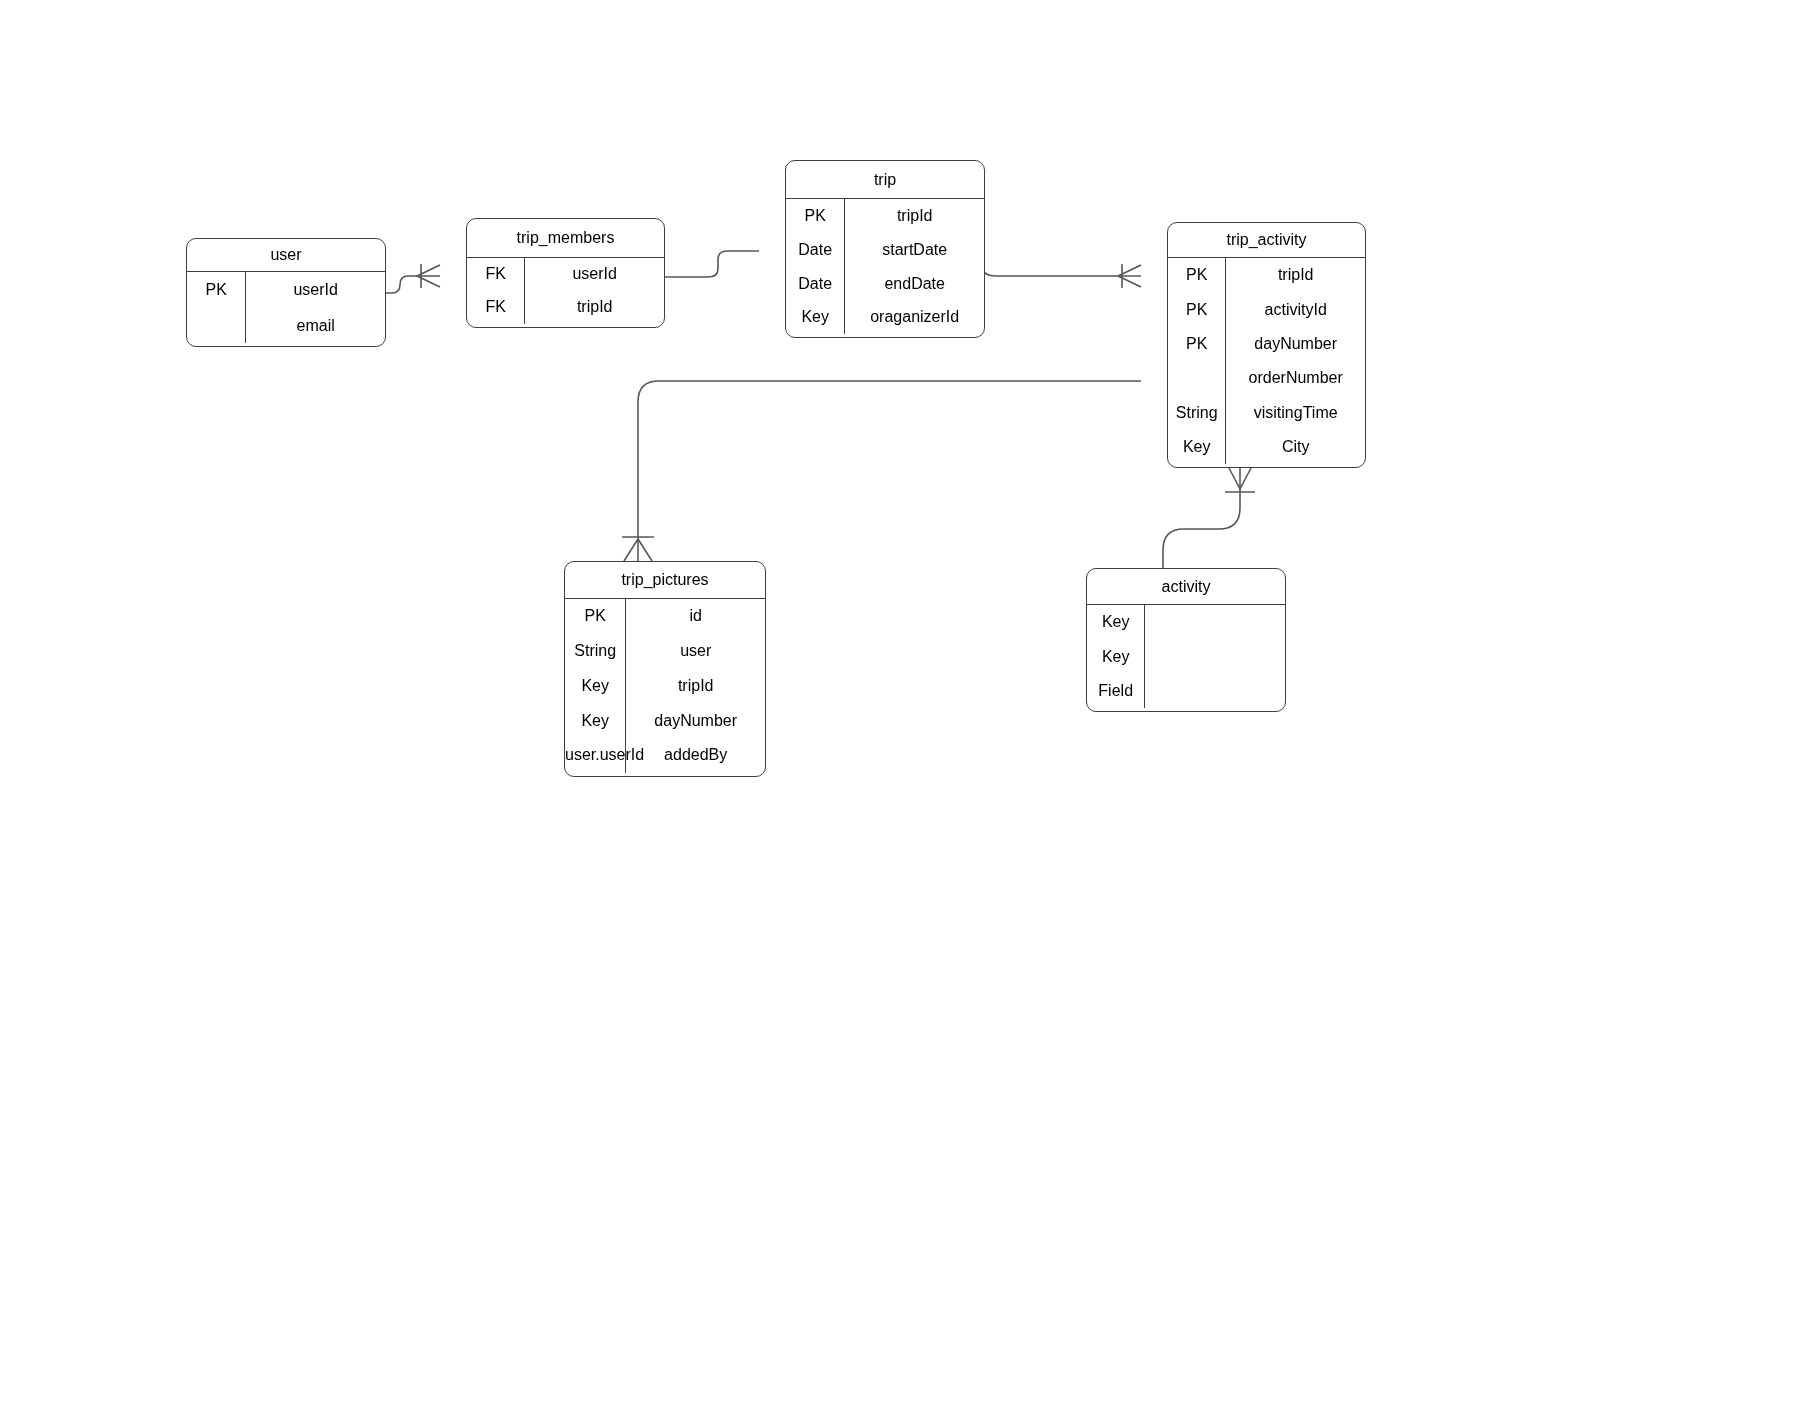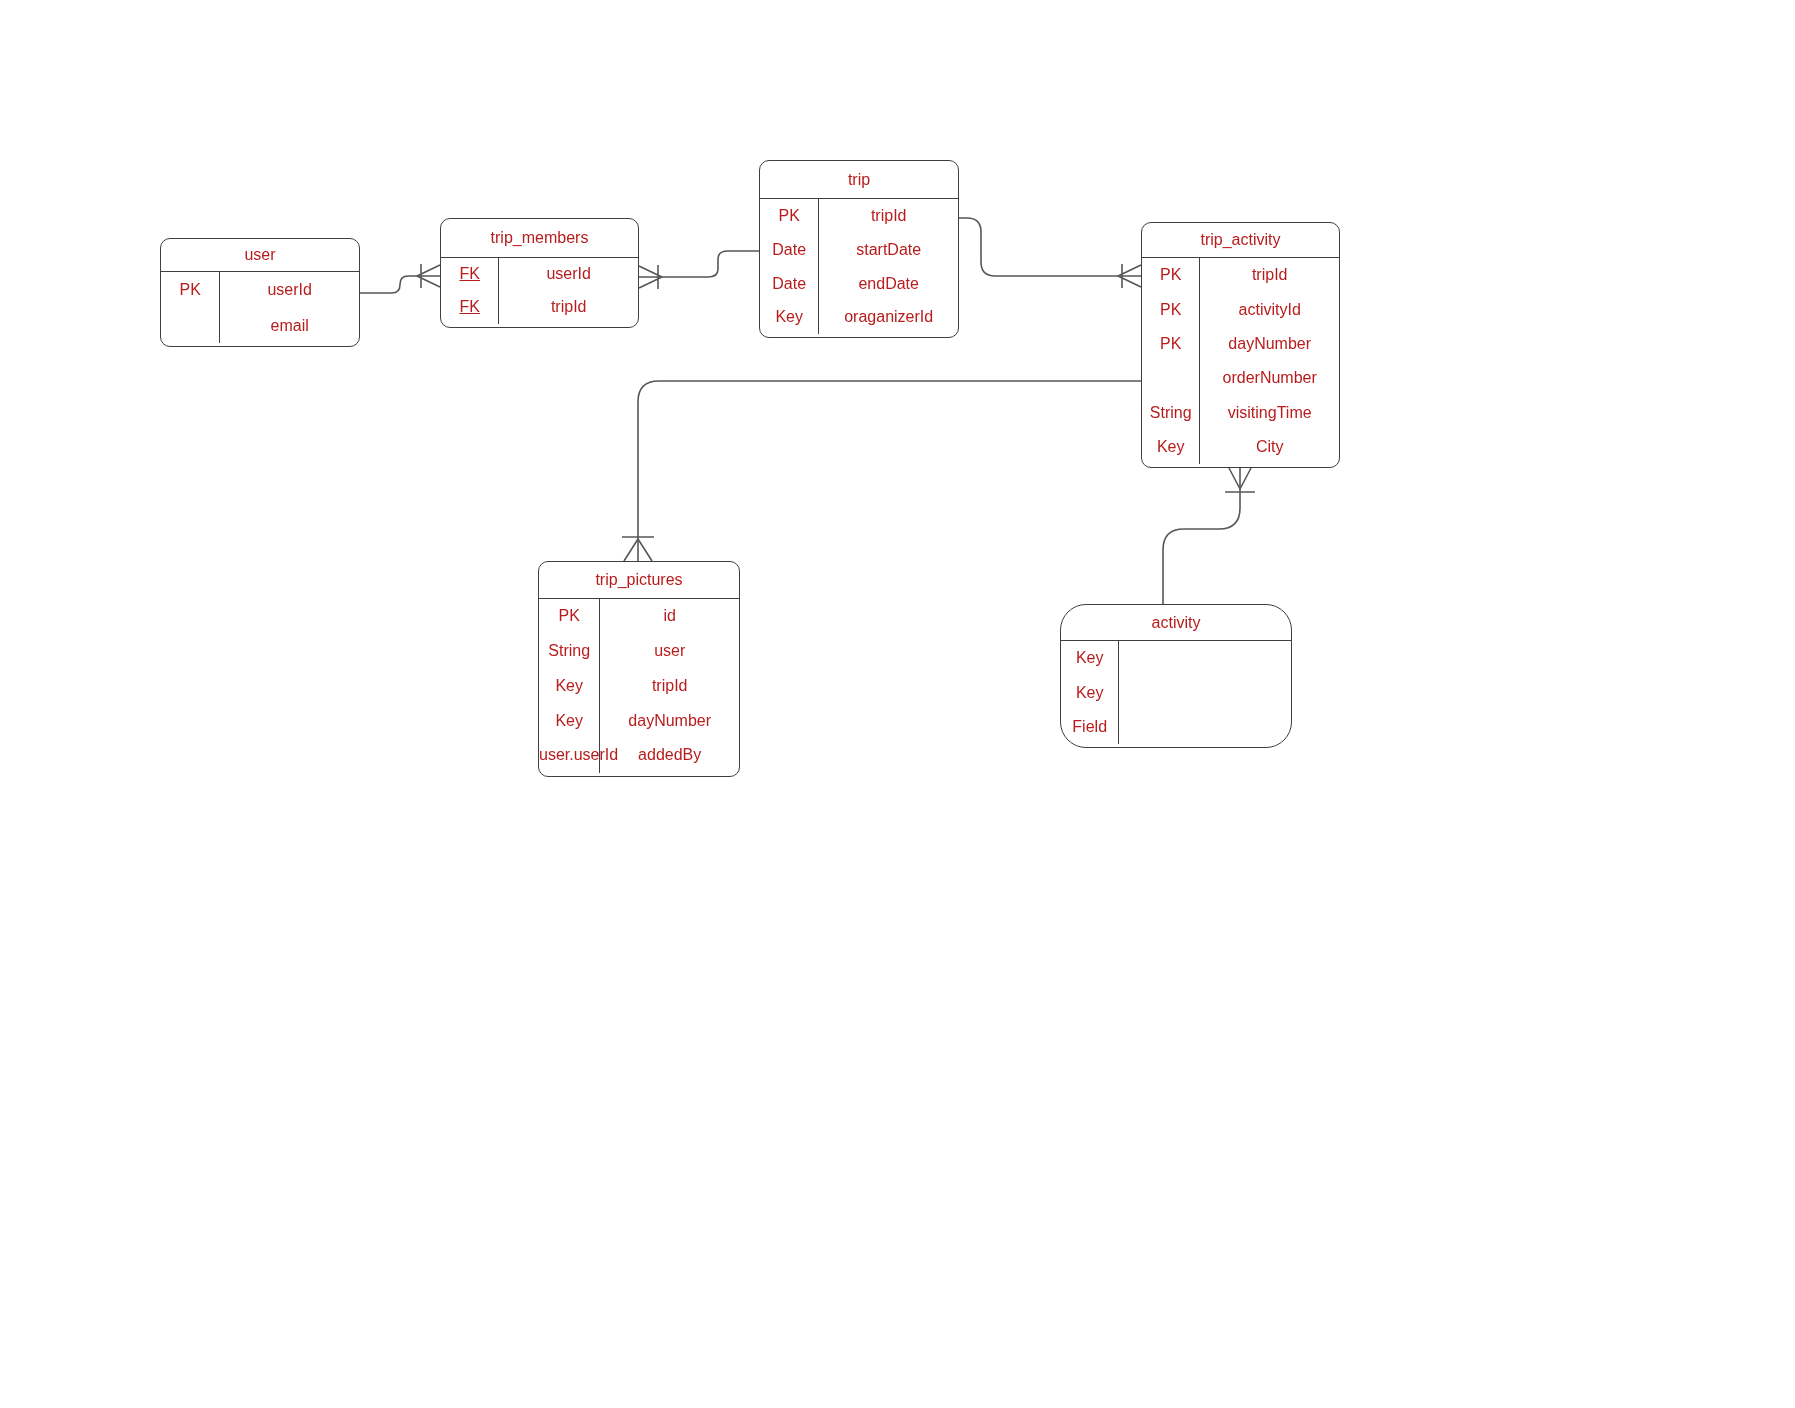--- a/index.html
+++ b/index.html
@@ -20,22 +20,23 @@
     left: 0;
     top: 0;
     pointer-events: none;
   }
   .entity {
     position: absolute;
     box-sizing: border-box;
     background: #ffffff;
     border: 1.6px solid #3f3f3f;
     border-radius: 10px;
-    color: #b91c1c;
+    color: #000000;
     font-size: 16px;
+    margin-left: 26px;
   }
   .entity-title {
     box-sizing: border-box;
     border-bottom: 1.6px solid #3f3f3f;
     display: flex;
     align-items: center;
     justify-content: center;
     white-space: nowrap;
   }
   .entity-body {
@@ -92,21 +93,21 @@
         </div>
         <div class="field-col">
           <div class="cell" style="height: 35.4px; line-height: 35.4px;">userId</div>
           <div class="cell" style="height: 35.4px; line-height: 35.4px;">email</div>
         </div>
       </div>
     </div>
     <div class="entity" style="left: 440px; top: 218px; width: 199px; height: 110px;">
       <div class="entity-title" style="height: 39.4px;">trip_members</div>
       <div class="entity-body" style="height: 65.8px;">
-        <div class="key-col" style="width: 58.4px; text-decoration: underline;">
+        <div class="key-col" style="width: 58.4px;">
           <div class="cell" style="height: 32.9px; line-height: 32.9px;">FK</div>
           <div class="cell" style="height: 32.9px; line-height: 32.9px;">FK</div>
         </div>
         <div class="field-col">
           <div class="cell" style="height: 32.9px; line-height: 32.9px;">userId</div>
           <div class="cell" style="height: 32.9px; line-height: 32.9px;">tripId</div>
         </div>
       </div>
     </div>
     <div class="entity" style="left: 759px; top: 160px; width: 200px; height: 178px;">
@@ -159,21 +160,21 @@
         </div>
         <div class="field-col">
           <div class="cell" style="height: 34.76px; line-height: 34.76px; text-align: center;">id</div>
           <div class="cell" style="height: 34.76px; line-height: 34.76px;">user</div>
           <div class="cell" style="height: 34.76px; line-height: 34.76px;">tripId</div>
           <div class="cell" style="height: 34.76px; line-height: 34.76px;">dayNumber</div>
           <div class="cell" style="height: 34.76px; line-height: 34.76px;">addedBy</div>
         </div>
       </div>
     </div>
-    <div class="entity" style="left: 1060px; top: 604px; width: 232px; height: 144px; border-radius: 26px;">
+    <div class="entity" style="left: 1060px; top: 568px; width: 200px; height: 144px;">
       <div class="entity-title" style="height: 36.4px;">activity</div>
       <div class="entity-body" style="height: 102.8px;">
         <div class="key-col" style="width: 58.4px;">
           <div class="cell" style="height: 34.2667px; line-height: 34.2667px;">Key</div>
           <div class="cell" style="height: 34.2667px; line-height: 34.2667px;">Key</div>
           <div class="cell" style="height: 34.2667px; line-height: 34.2667px;">Field</div>
         </div>
       </div>
     </div>
   </div>

